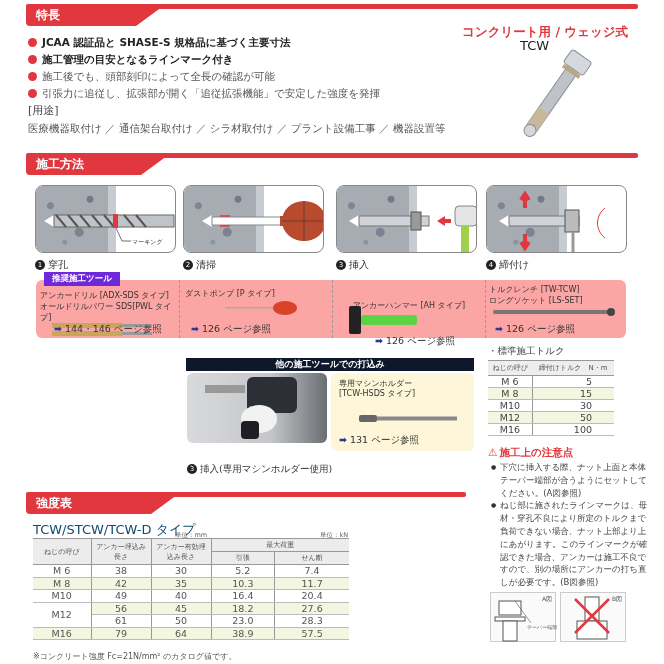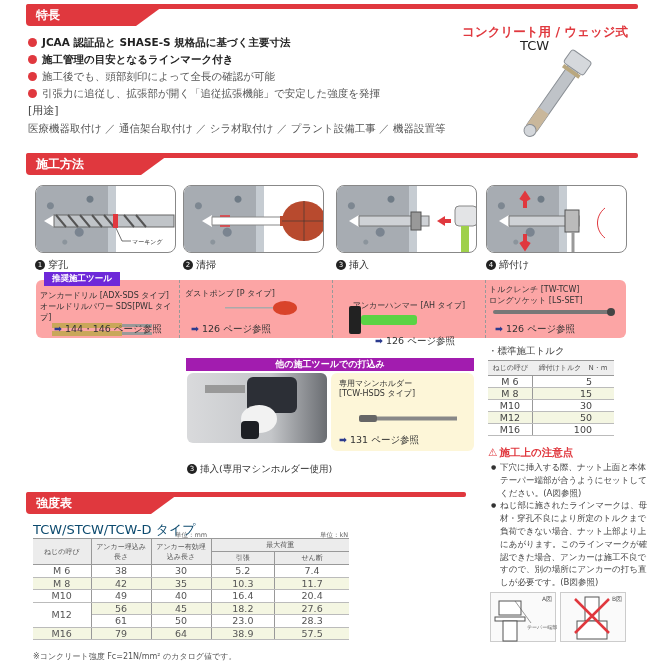--- a/index.html
+++ b/index.html
@@ -32,21 +32,21 @@
   .step-label { position: absolute; top: 258px; font-size: 10px; color: #333; }
   .step-label .num { display: inline-block; width: 10px; height: 10px; border-radius: 50%; background: #222; color: #fff; font-size: 7px; line-height: 10px; text-align: center; margin-right: 3px; vertical-align: middle; }
 
   .tools { position: absolute; left: 36px; top: 280px; width: 590px; height: 58px; background: #fca5a5; border-radius: 6px; }
   .tools .div { position: absolute; top: 0; bottom: 0; border-left: 1px dashed #999; }
   .tool { position: absolute; top: 0; height: 58px; font-size: 8px; color: #333; line-height: 11px; }
   .tool .ref { position: absolute; bottom: 4px; left: 6px; font-size: 9.5px; color: #333; white-space: nowrap; }
   .tool .ref .arr { color: #2b3a8e; font-weight: bold; }
   .rec-badge { position: absolute; left: 44px; top: 272px; background: #6d28d9; color: #fff; font-size: 8.5px; font-weight: bold; padding: 1px 8px; border-radius: 0; z-index: 2; }
 
-  .other-hdr { position: absolute; left: 186px; top: 358px; width: 288px; height: 13px; background: #a21caf; color: #fff; font-size: 9px; text-align: center; line-height: 13px; font-weight: bold; }
+  .other-hdr { position: absolute; left: 186px; top: 358px; width: 288px; height: 13px; background: #0f172a; color: #fff; font-size: 9px; text-align: center; line-height: 13px; font-weight: bold; }
   .drill-photo { position: absolute; left: 187px; top: 373px; width: 140px; height: 70px; border-radius: 6px; background: linear-gradient(90deg, #d9dadc, #c4c6c9 60%, #6a6d72); overflow: hidden; }
   .holder-box { position: absolute; left: 331px; top: 373px; width: 143px; height: 78px; background: #fdf6d8; border-radius: 6px; font-size: 8px; color: #333; padding: 6px 8px; line-height: 10px; }
   .holder-box .ref { position: absolute; bottom: 6px; left: 8px; font-size: 9.5px; }
   .holder-box .ref .arr { color: #2b3a8e; font-weight: bold; }
   .other-caption { position: absolute; left: 187px; top: 463px; font-size: 9.5px; color: #333; }
 
   .torque-title { position: absolute; left: 488px; top: 345px; font-size: 9.5px; color: #444; }
   table.torque { position: absolute; left: 488px; top: 360px; width: 126px; border-collapse: collapse; font-size: 9.5px; color: #444; }
   table.torque th { font-size: 7px; font-weight: normal; color: #555; background: #eee; border-top: 1px solid #999; border-bottom: 1px solid #999; padding: 2px 2px; }
   table.torque td { border-bottom: 1px solid #bbb; padding: 0 4px; height: 11.5px; }

